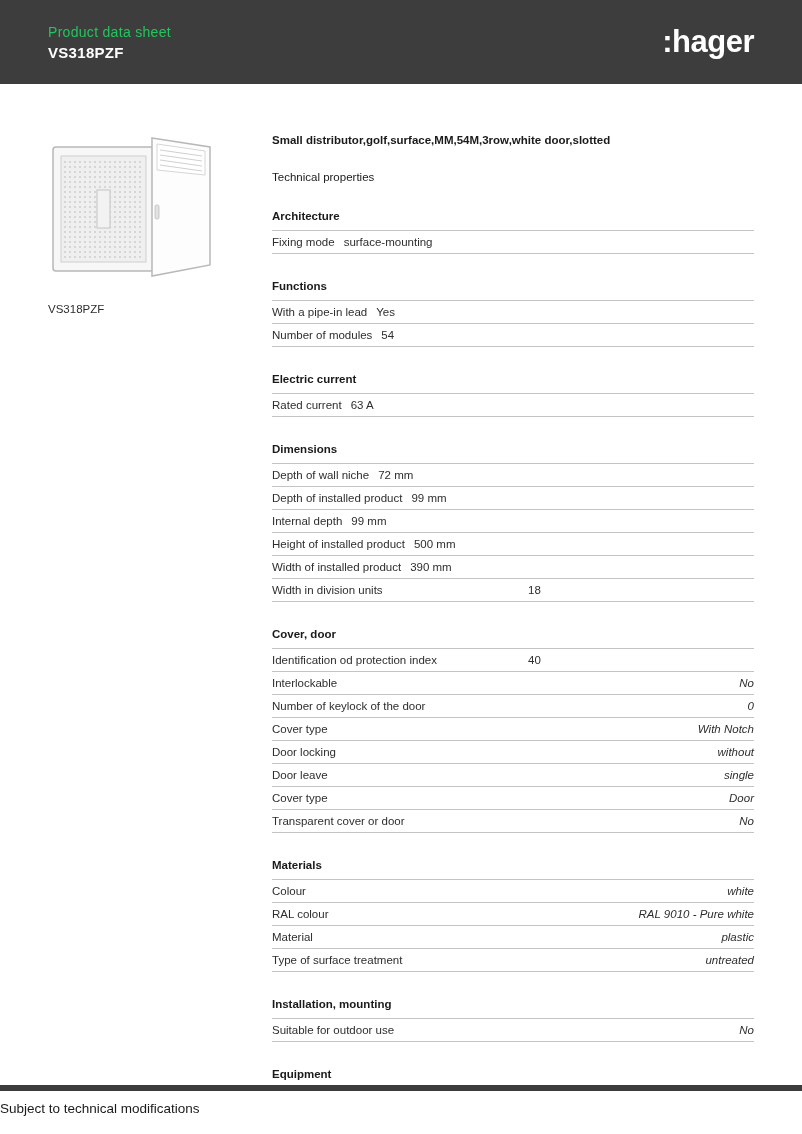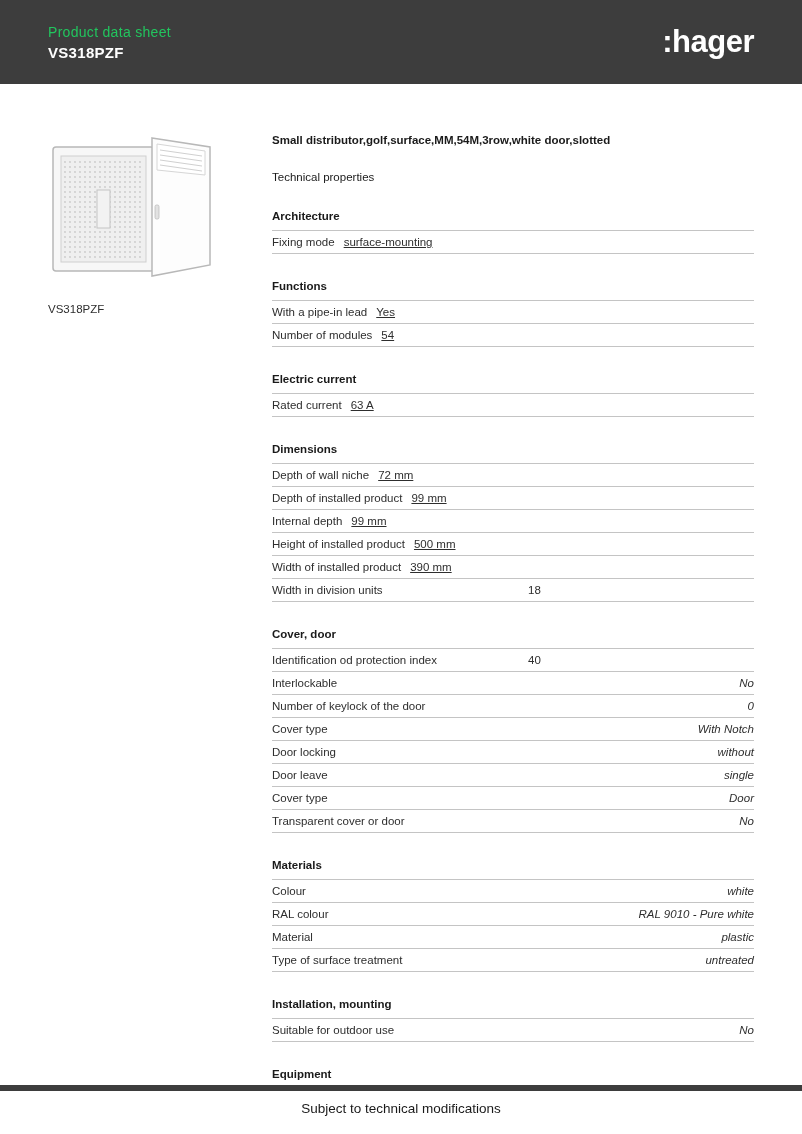--- a/index.html
+++ b/index.html
@@ -31,31 +31,31 @@
   .section-heading {
     font-size: 11.5px; font-weight: bold; color: #1a1a1a;
     margin-top: 16px; padding: 10px 0 7px; border-bottom: 1px solid #c4c4c4;
     line-height: 13px;
   }
   .prop-row {
     position: relative; display: flex; align-items: baseline;
     font-size: 11.5px; color: #2e2e2e; padding: 5px 0 4px;
     border-bottom: 1px solid #c4c4c4; line-height: 13px;
   }
-  .val-inline { margin-left: 9px; text-decoration: underline; }
+  .val-inline { margin-left: 9px; }
   .val-middle { position: absolute; left: 223px; margin-left: 33px; }
   .val-right  { margin-left: auto; font-style: italic; }
 
   
   .product-image-wrap { margin-top: 2px; }
 
   
   .footer { position: absolute; top: 1085px; left: 0; right: 0; }
   .footer-bar { height: 6px; background: #3d3d3d; }
-  .footer-note { text-align: center; font-size: 13.5px; color: #1a1a1a; padding-top: 10px; }
+  .footer-note { font-size: 13.5px; color: #1a1a1a; padding-top: 10px; }
 </style>
 </head>
 <body>
 
 <div class="page">
 
   <div class="header">
     <div class="header-left">
       <div class="header-eyebrow">Product data sheet</div>
       <div class="header-code">VS318PZF</div>

